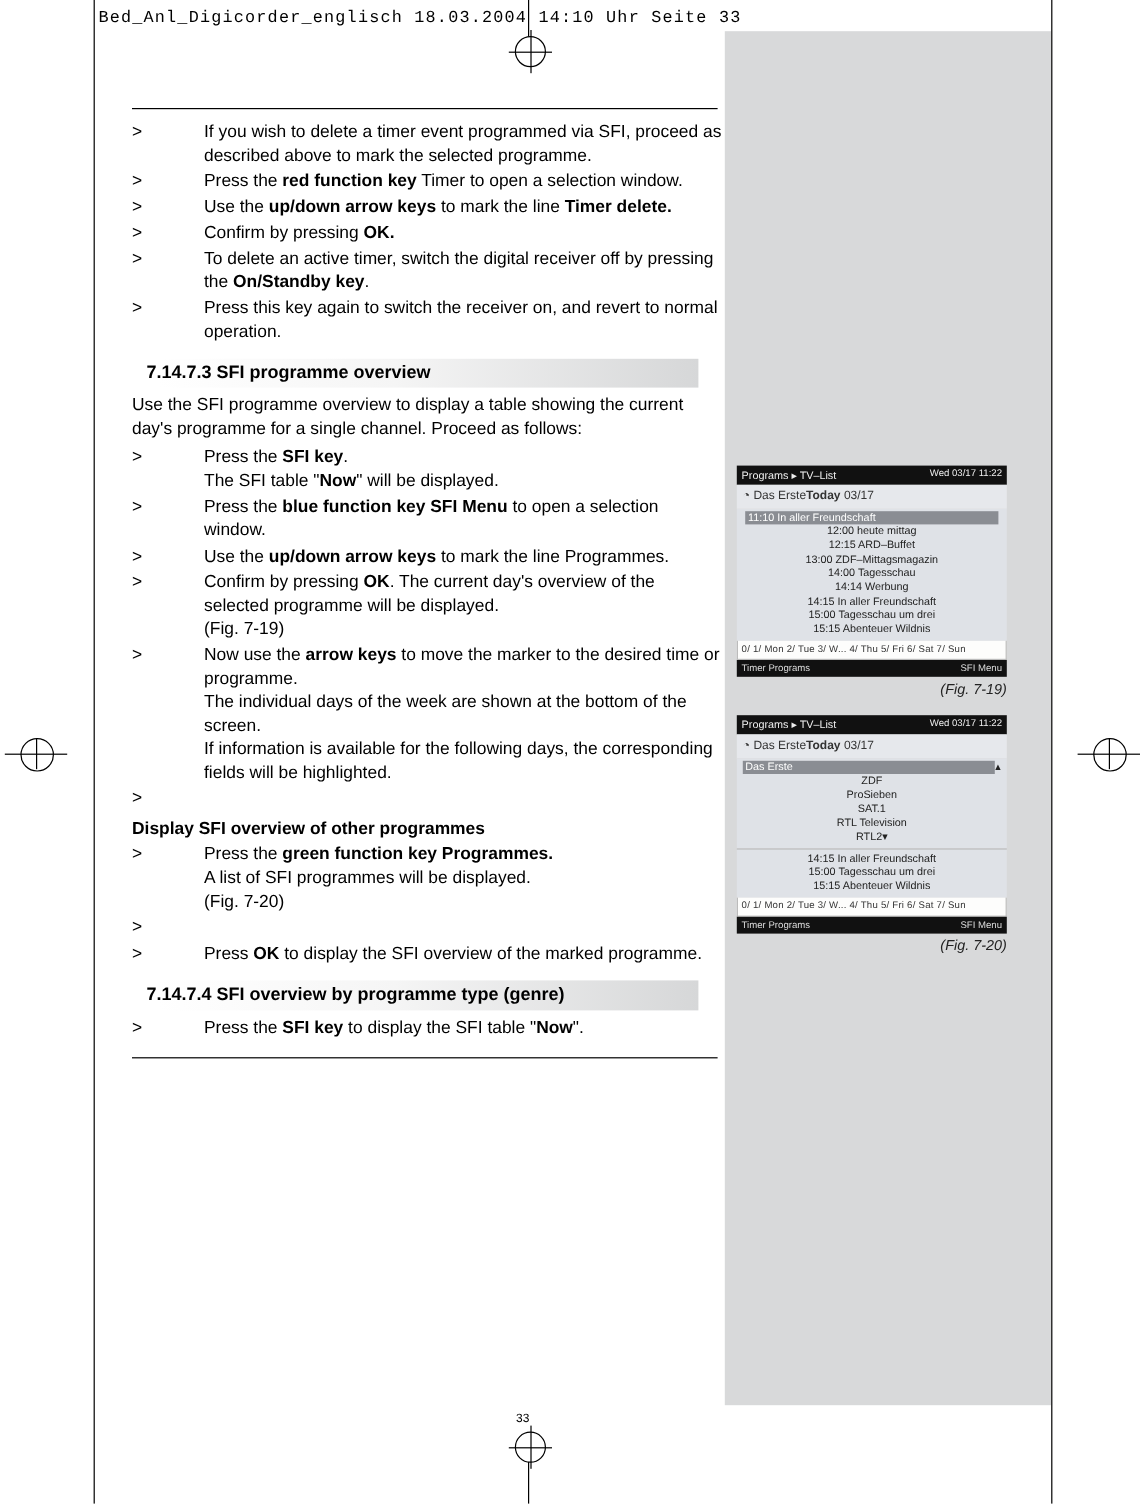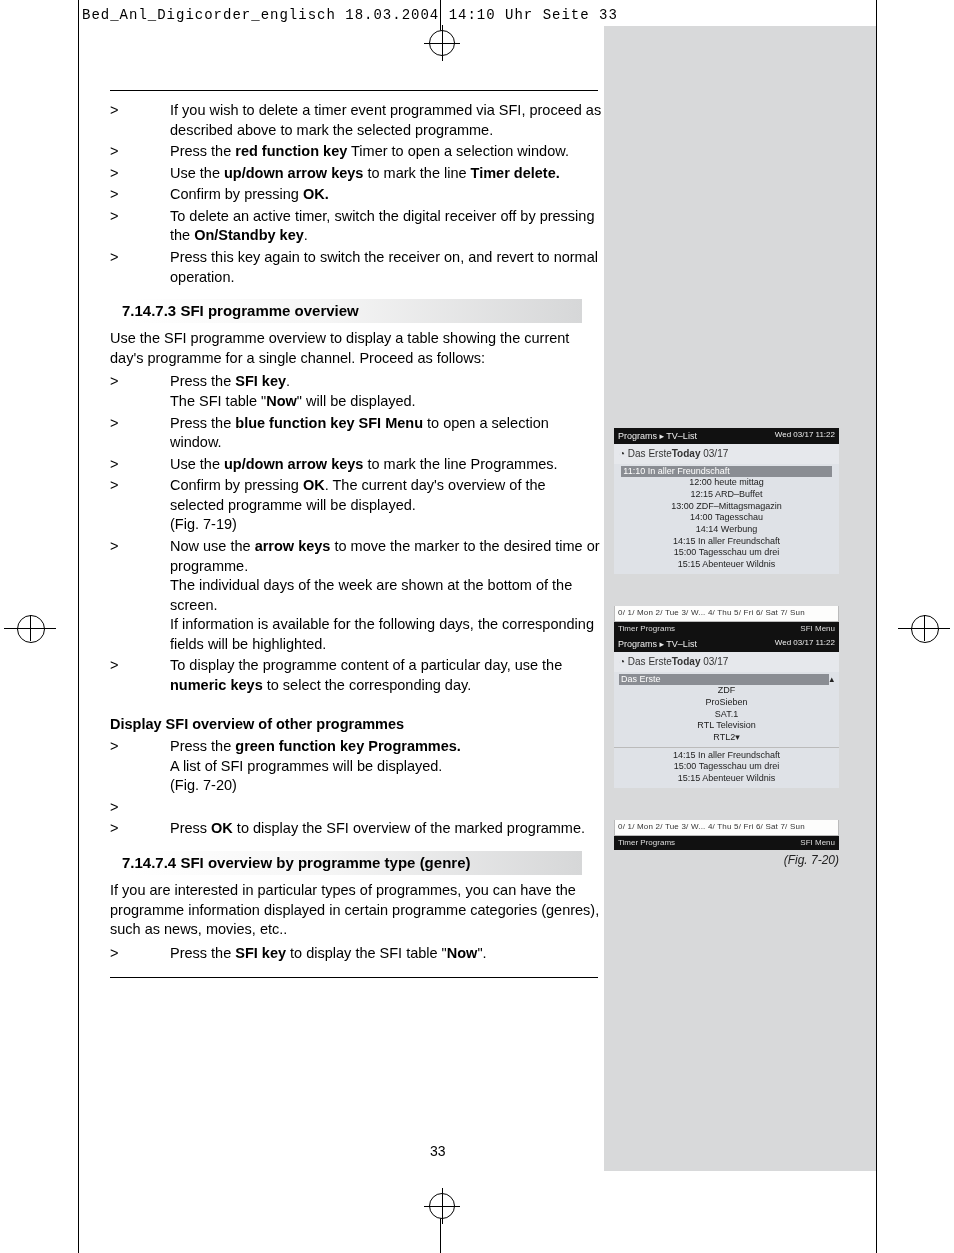--- a/index.html
+++ b/index.html
@@ -108,46 +108,45 @@
   b { font-weight: bold; }
 
   .section-head {
     font-weight: bold;
     font-size: 15px;
     margin: 12px 0 6px 12px;
     background: linear-gradient(to right, #fff 0%, #fff 2%, #f5f5f5 45%, #d6d7d8 100%);
     padding: 2px 0;
     width: 460px;
   }
-  .subhead { font-weight: bold; margin: 20px 0 2px 0; }
+  .subhead { font-weight: bold; margin: 6px 0 2px 0; }
   .para { margin: 4px 0; }
 
   .page-num {
     position: absolute;
-    bottom: 92px;
+    bottom: 64px;
     left: 430px;
-    font-size: 14px;
+    font-size: 10px;
   }
 
   
   .figbox {
     position: absolute;
     left: 614px;
     width: 225px;
     font-size: 9px;
     color: #eee;
   }
   .figbox.f1 { top: 388px; }
   .figbox.f2 { top: 596px; }
   .fig-hdr {
     background: #111;
     padding: 2px 4px;
     display: flex;
     justify-content: space-between;
-    margin-top: 40px;
   }
   .fig-sub {
     background: #e6e8ec;
     color: #333;
     padding: 3px 5px;
     display: flex;
     justify-content: flex-start;
     font-size: 10px;
   }
   .fig-list {
@@ -159,21 +158,20 @@
   }
   .fig-list .flrow { display:flex; justify-content:center; white-space:nowrap; }
   .fig-days {
     background: #fdfdfc;
     color: #333;
     font-size: 8px;
     padding: 2px 3px;
     letter-spacing: 0.2px;
     border: 1px solid #bbb;
     border-top: none;
-    margin-top: 32px;
   }
   .fig-ftr {
     background: #111;
     color: #ddd;
     font-size: 8px;
     padding: 2px 4px;
     display:flex;
     justify-content: space-between;
     gap: 19px;
   }
@@ -263,40 +261,38 @@
         <div class="row">
           <div class="mk">&gt;</div>
           <div class="bd">Confirm by pressing <b>OK</b>. The current day's overview of the selected programme will be displayed.<br>(Fig. 7-19)</div>
         </div>
         <div class="row">
           <div class="mk">&gt;</div>
           <div class="bd">Now use the <b>arrow keys</b> to move the marker to the desired time or programme.<br>The individual days of the week are shown at the bottom of the screen.<br>If information is available for the following days, the corresponding fields will be highlighted.</div>
         </div>
         <div class="row">
           <div class="mk">&gt;</div>
-          <div class="bd">To display the programme content of a particular day, use the <b>numeric keys</b> to select the corresponding day.</div>
         </div>
       </div>
     <div class="subhead">Display SFI overview of other programmes</div>
     <div class="bullets" id="sec1B2">
         <div class="row">
           <div class="mk">&gt;</div>
           <div class="bd">Press the <b>green function key Programmes.</b><br>A list of SFI programmes will be displayed.<br>(Fig. 7-20)</div>
         </div>
         <div class="row">
           <div class="mk">&gt;</div>
         </div>
         <div class="row">
           <div class="mk">&gt;</div>
           <div class="bd">Press <b>OK</b> to display the SFI overview of the marked programme.</div>
         </div>
       </div>
 
     <div class="section-head">7.14.7.4 SFI overview by programme type (genre)</div>
-    <div class="para">If you are interested in particular types of programmes, you can have the programme information displayed in certain programme categories (genres), such as news, movies, etc..</div>
     <div class="bullets" id="sec2B">
         <div class="row">
           <div class="mk">&gt;</div>
           <div class="bd">Press the <b>SFI key</b> to display the SFI table "<b>Now</b>".</div>
         </div>
       </div>
 
     <div class="hr bottom"></div>
   </div>
 

